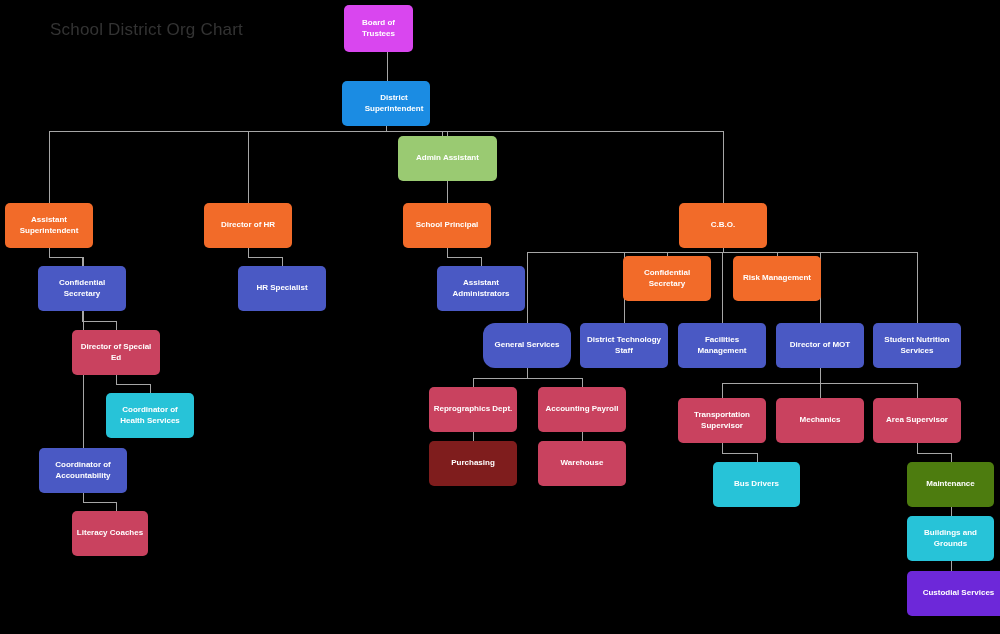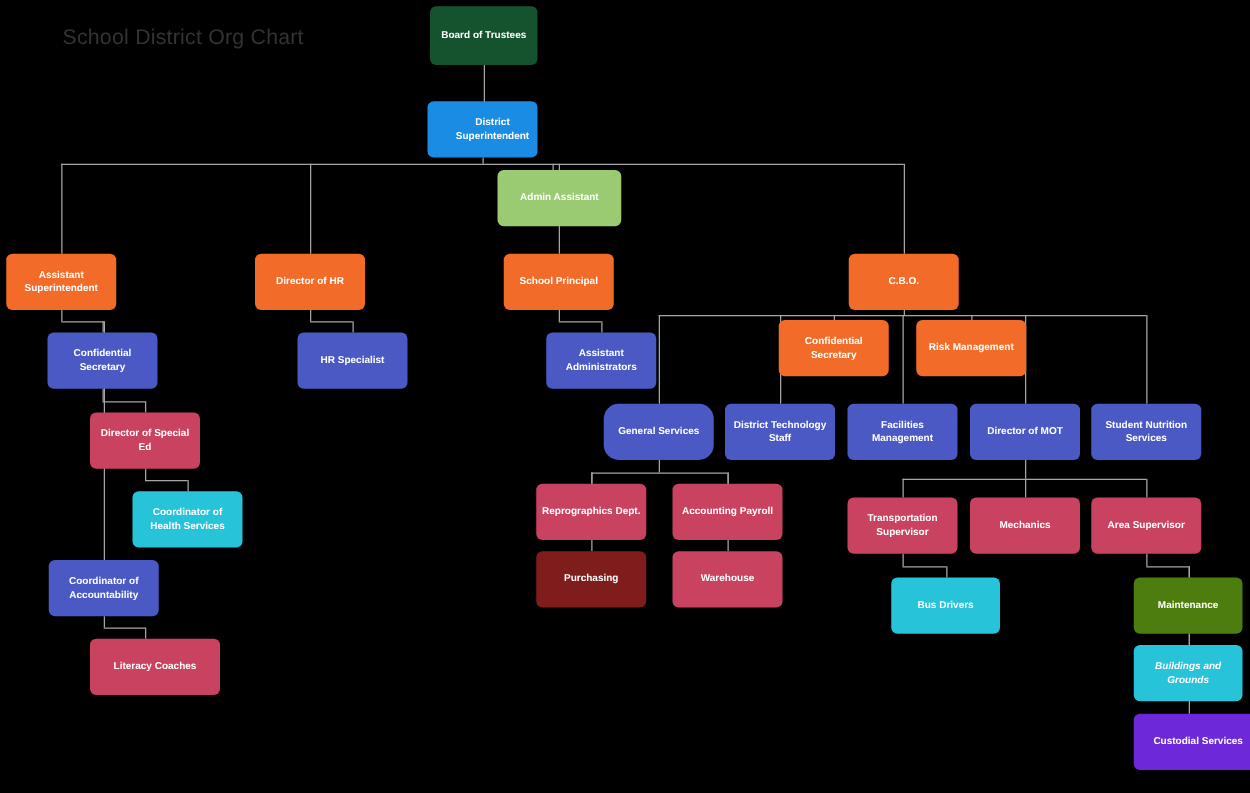--- a/index.html
+++ b/index.html
@@ -106,21 +106,21 @@
       <div class="edge h" style="left: 722px; top: 453px; width: 35px; background: rgb(166, 166, 166);"></div>
       <div class="edge v" style="left: 757px; top: 453px; height: 9px; background: rgb(166, 166, 166);"></div>
       <div class="edge v" style="left: 917px; top: 443px; height: 10px; background: rgb(166, 166, 166);"></div>
       <div class="edge h" style="left: 917px; top: 453px; width: 34px; background: rgb(166, 166, 166);"></div>
       <div class="edge v" style="left: 951px; top: 453px; height: 9px; background: rgb(166, 166, 166);"></div>
       <div class="edge v" style="left: 951px; top: 453px; height: 63px; background: rgb(166, 166, 166);"></div>
       <div class="edge v" style="left: 951px; top: 453px; height: 118px; background: rgb(166, 166, 166);"></div>
     </div>
   <div id="title">School District Org Chart</div>
   <div id="nodes-layer">
-      <div class="node" style="left: 344px; top: 5px; width: 86px; height: 47px; background: #14532d;">
+      <div class="node" style="left: 344px; top: 5px; width: 69px; height: 47px; background: #d946ef;">
         <span>Board of Trustees</span>
       </div>
       <div class="node" style="left: 342px; top: 81px; width: 88px; height: 45px; background: rgb(27, 140, 227); padding-left: 20px;">
         <span>District Superintendent</span>
       </div>
       <div class="node" style="left: 398px; top: 136px; width: 99px; height: 45px; background: rgb(154, 202, 114);">
         <span>Admin Assistant</span>
       </div>
       <div class="node" style="left: 5px; top: 203px; width: 88px; height: 45px; background: rgb(242, 107, 41);">
         <span>Assistant Superintendent</span>
@@ -193,23 +193,23 @@
       </div>
       <div class="node" style="left: 538px; top: 441px; width: 88px; height: 45px; background: rgb(201, 66, 95);">
         <span>Warehouse</span>
       </div>
       <div class="node" style="left: 713px; top: 462px; width: 87px; height: 45px; background: rgb(39, 195, 216);">
         <span>Bus Drivers</span>
       </div>
       <div class="node" style="left: 907px; top: 462px; width: 87px; height: 45px; background: #4d7c0f;">
         <span>Maintenance</span>
       </div>
-      <div class="node" style="left: 72px; top: 511px; width: 104px; height: 45px; background: rgb(201, 66, 95);">
+      <div class="node" style="left: 72px; top: 511px; width: 76px; height: 45px; background: rgb(201, 66, 95);">
         <span>Literacy Coaches</span>
       </div>
-      <div class="node" style="left: 907px; top: 516px; width: 87px; height: 45px; background: rgb(39, 195, 216); font-style: italic;">
+      <div class="node" style="left: 907px; top: 516px; width: 87px; height: 45px; background: rgb(39, 195, 216);">
         <span>Buildings and Grounds</span>
       </div>
       <div class="node" style="left: 907px; top: 571px; width: 103px; height: 45px; background: #6d28d9;">
         <span>Custodial Services</span>
       </div>
     </div>
 </div>
 
 </body></html>

